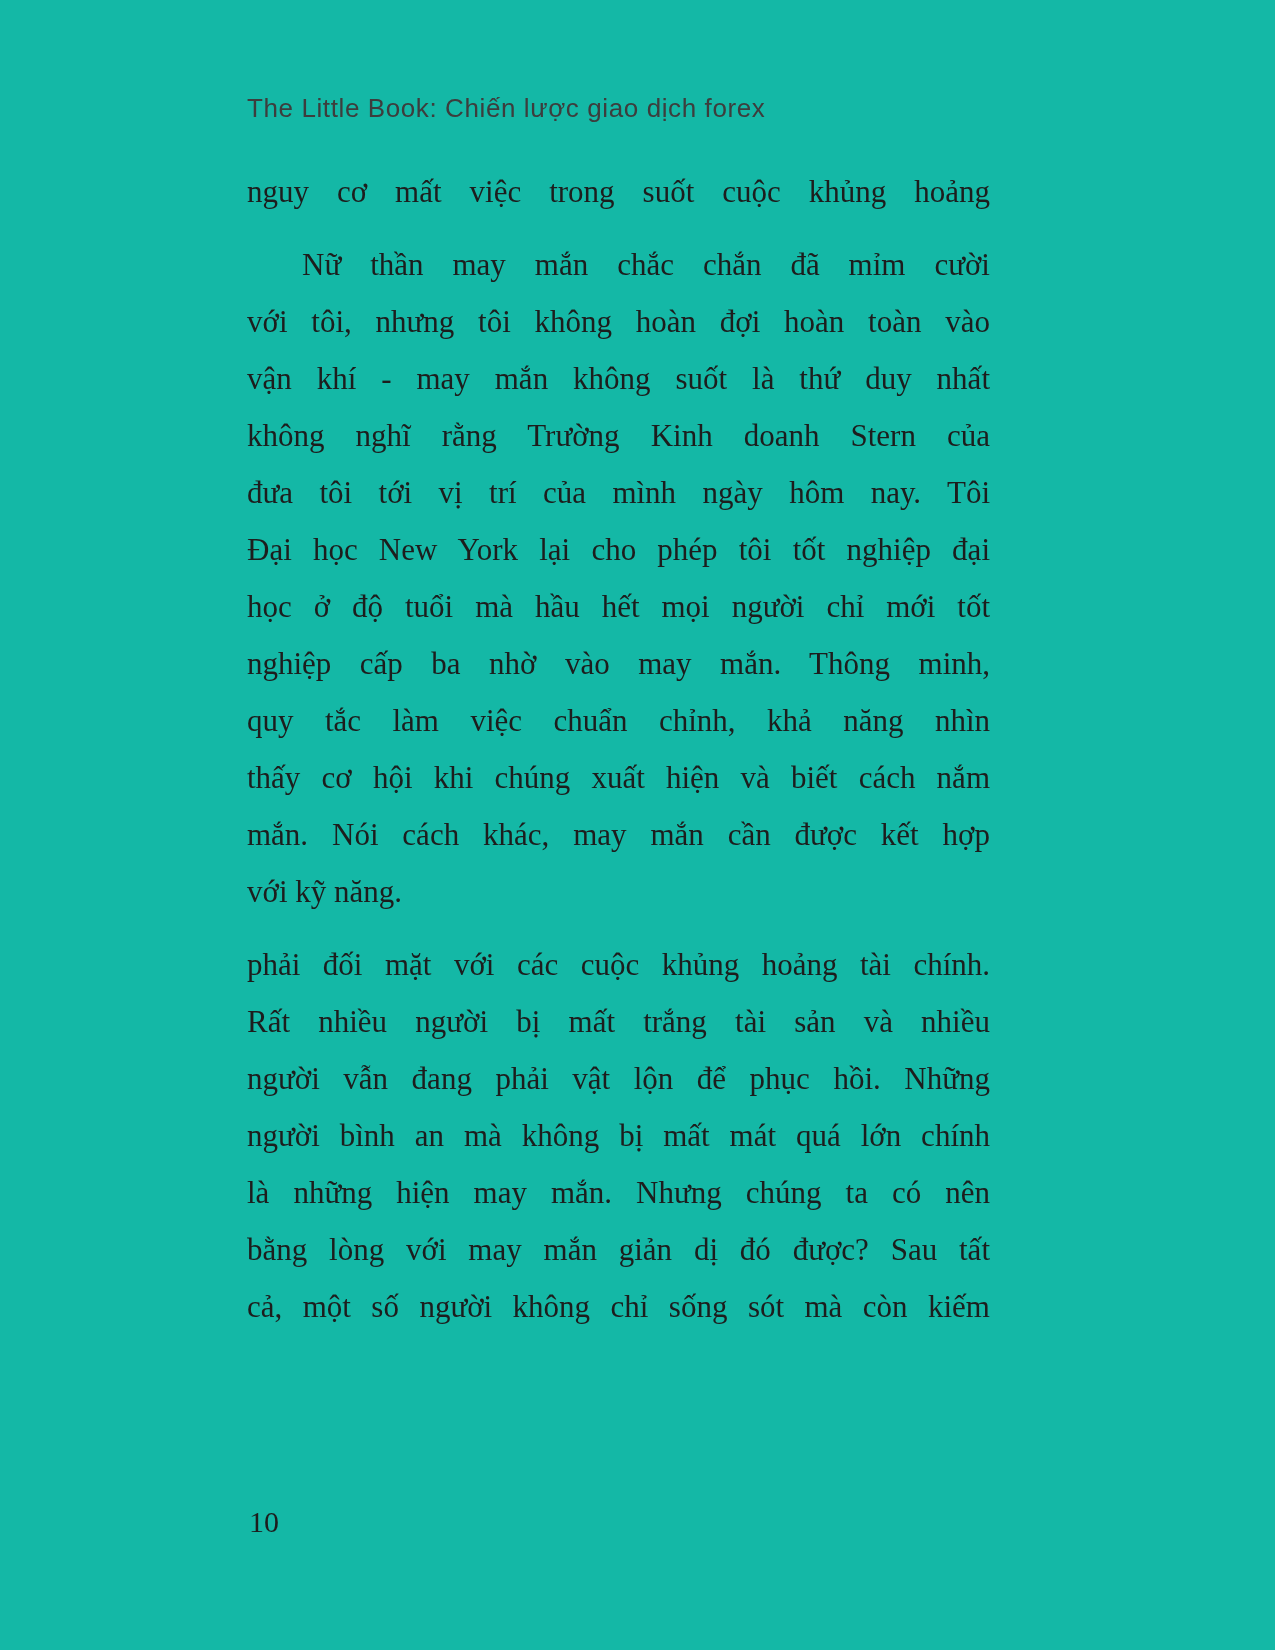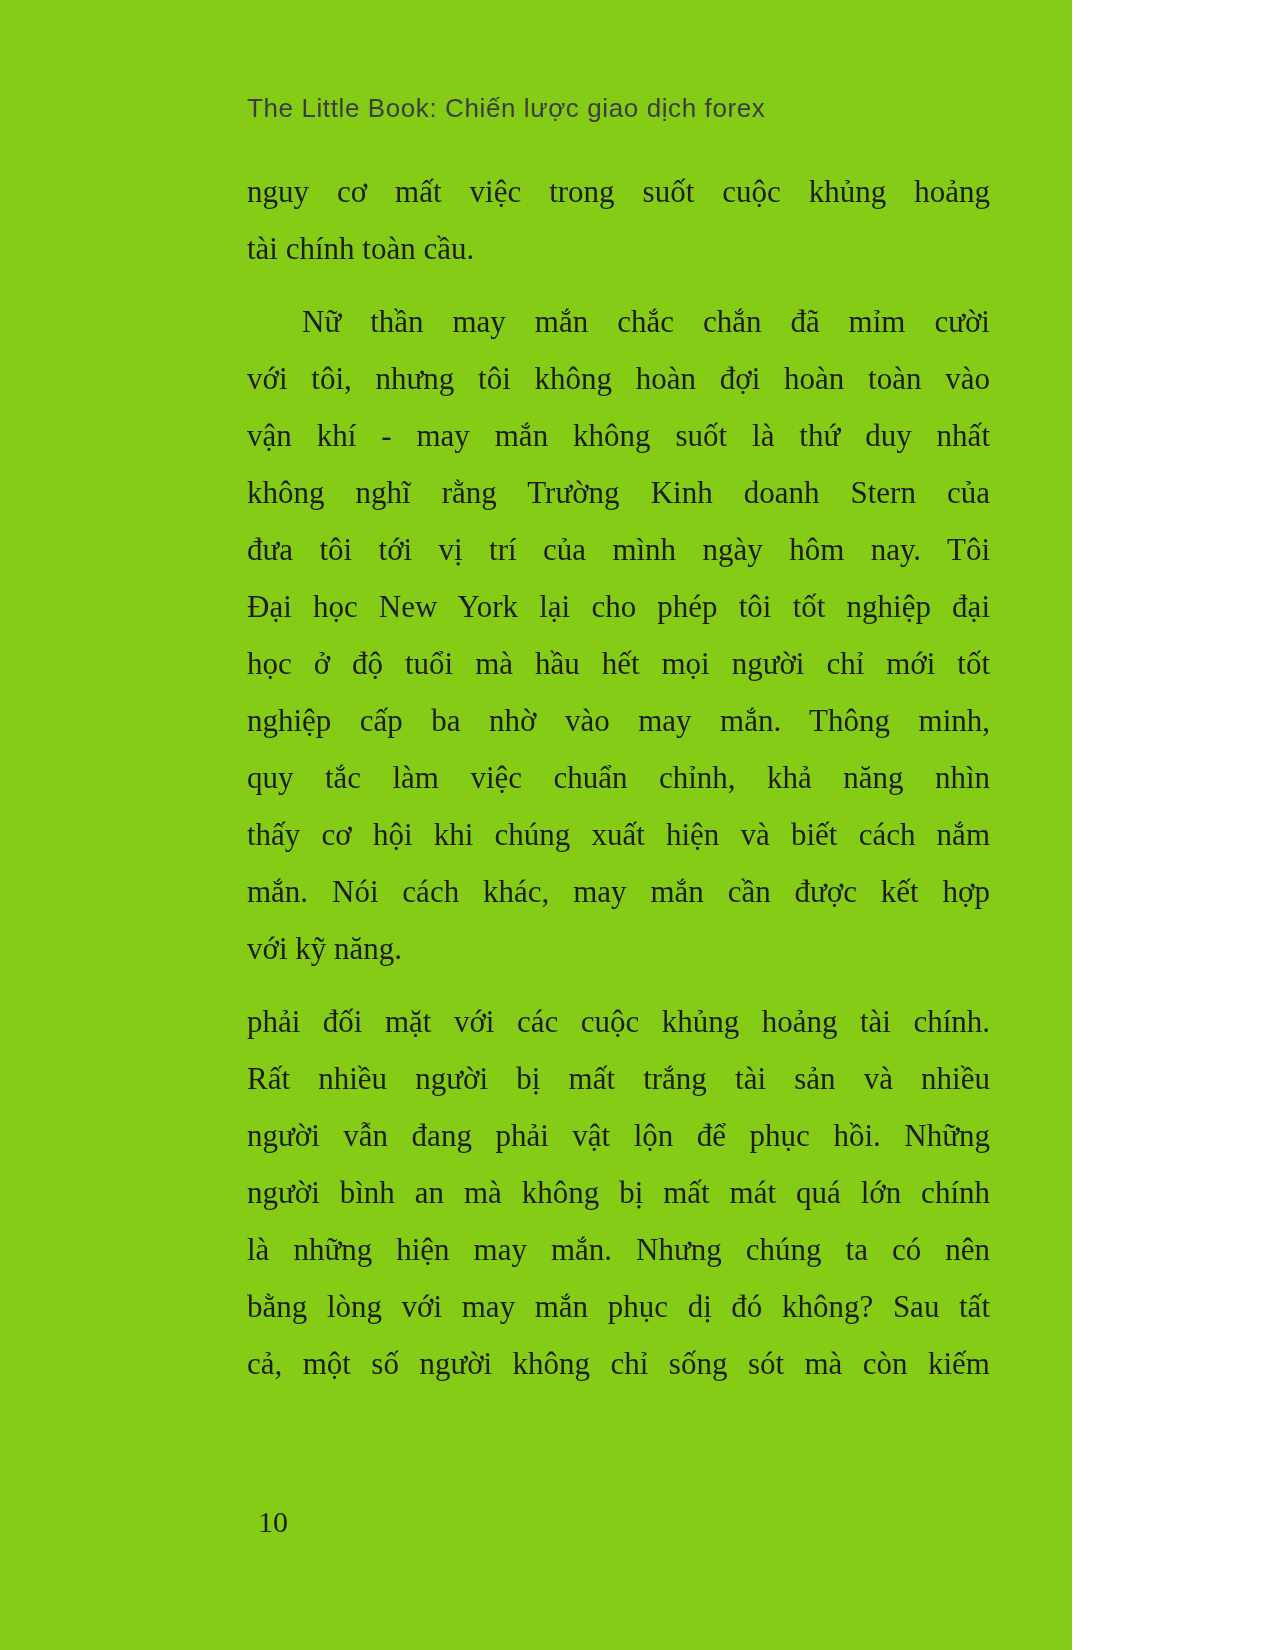--- a/index.html
+++ b/index.html
@@ -2,23 +2,23 @@
 <html><head>
 <meta charset="utf-8">
 <style>
   html, body {
     margin: 0;
     padding: 0;
     background: #ffffff;
   }
   .page {
     position: relative;
-    width: 1072px;
+    width: 1275px;
     height: 1650px;
-    background: #84cc16;
+    background: #14b8a6;
     overflow: hidden;
     font-family: "Liberation Serif", "DejaVu Serif", serif;
   }
   .running-header {
     position: absolute;
     left: 247px;
     top: 92px;
     width: 760px;
     font-family: "Liberation Sans", "DejaVu Sans", sans-serif;
     font-weight: 300;
@@ -48,37 +48,36 @@
     text-align-last: justify;
   }
   .line.indent {
     padding-left: 55px;
   }
   .line.flush-left {
     text-align-last: left;
   }
   .page-number {
     position: absolute;
-    left: 258px;
+    left: 249px;
     top: 1504px;
     font-size: 30px;
     line-height: 36px;
     color: #1d1d1d;
   }
 </style>
 </head>
 <body>
 
 <div class="page">
   <div class="running-header">The Little Book: Chiến lược giao dịch forex</div>
 
   <div class="body-text">
       <div class="paragraph">
         <div class="line">nguy cơ mất việc trong suốt cuộc khủng hoảng</div>
-        <div class="line flush-left">tài chính toàn cầu.</div>
       </div>
       <div class="paragraph">
         <div class="line indent">Nữ thần may mắn chắc chắn đã mỉm cười</div>
         <div class="line">với tôi, nhưng tôi không hoàn đợi hoàn toàn vào</div>
         <div class="line">vận khí - may mắn không suốt là thứ duy nhất</div>
         <div class="line">không nghĩ rằng Trường Kinh doanh Stern của</div>
         <div class="line">đưa tôi tới vị trí của mình ngày hôm nay. Tôi</div>
         <div class="line">Đại học New York lại cho phép tôi tốt nghiệp đại</div>
         <div class="line">học ở độ tuổi mà hầu hết mọi người chỉ mới tốt</div>
         <div class="line">nghiệp cấp ba nhờ vào may mắn. Thông minh,</div>
@@ -86,19 +85,19 @@
         <div class="line">thấy cơ hội khi chúng xuất hiện và biết cách nắm</div>
         <div class="line">mắn. Nói cách khác, may mắn cần được kết hợp</div>
         <div class="line flush-left">với kỹ năng.</div>
       </div>
       <div class="paragraph">
         <div class="line">phải đối mặt với các cuộc khủng hoảng tài chính.</div>
         <div class="line">Rất nhiều người bị mất trắng tài sản và nhiều</div>
         <div class="line">người vẫn đang phải vật lộn để phục hồi. Những</div>
         <div class="line">người bình an mà không bị mất mát quá lớn chính</div>
         <div class="line">là những hiện may mắn. Nhưng chúng ta có nên</div>
-        <div class="line">bằng lòng với may mắn phục dị đó không? Sau tất</div>
+        <div class="line">bằng lòng với may mắn giản dị đó được? Sau tất</div>
         <div class="line">cả, một số người không chỉ sống sót mà còn kiếm</div>
       </div>
     </div>
 
   <div class="page-number">10</div>
 </div>
 
 </body></html>

